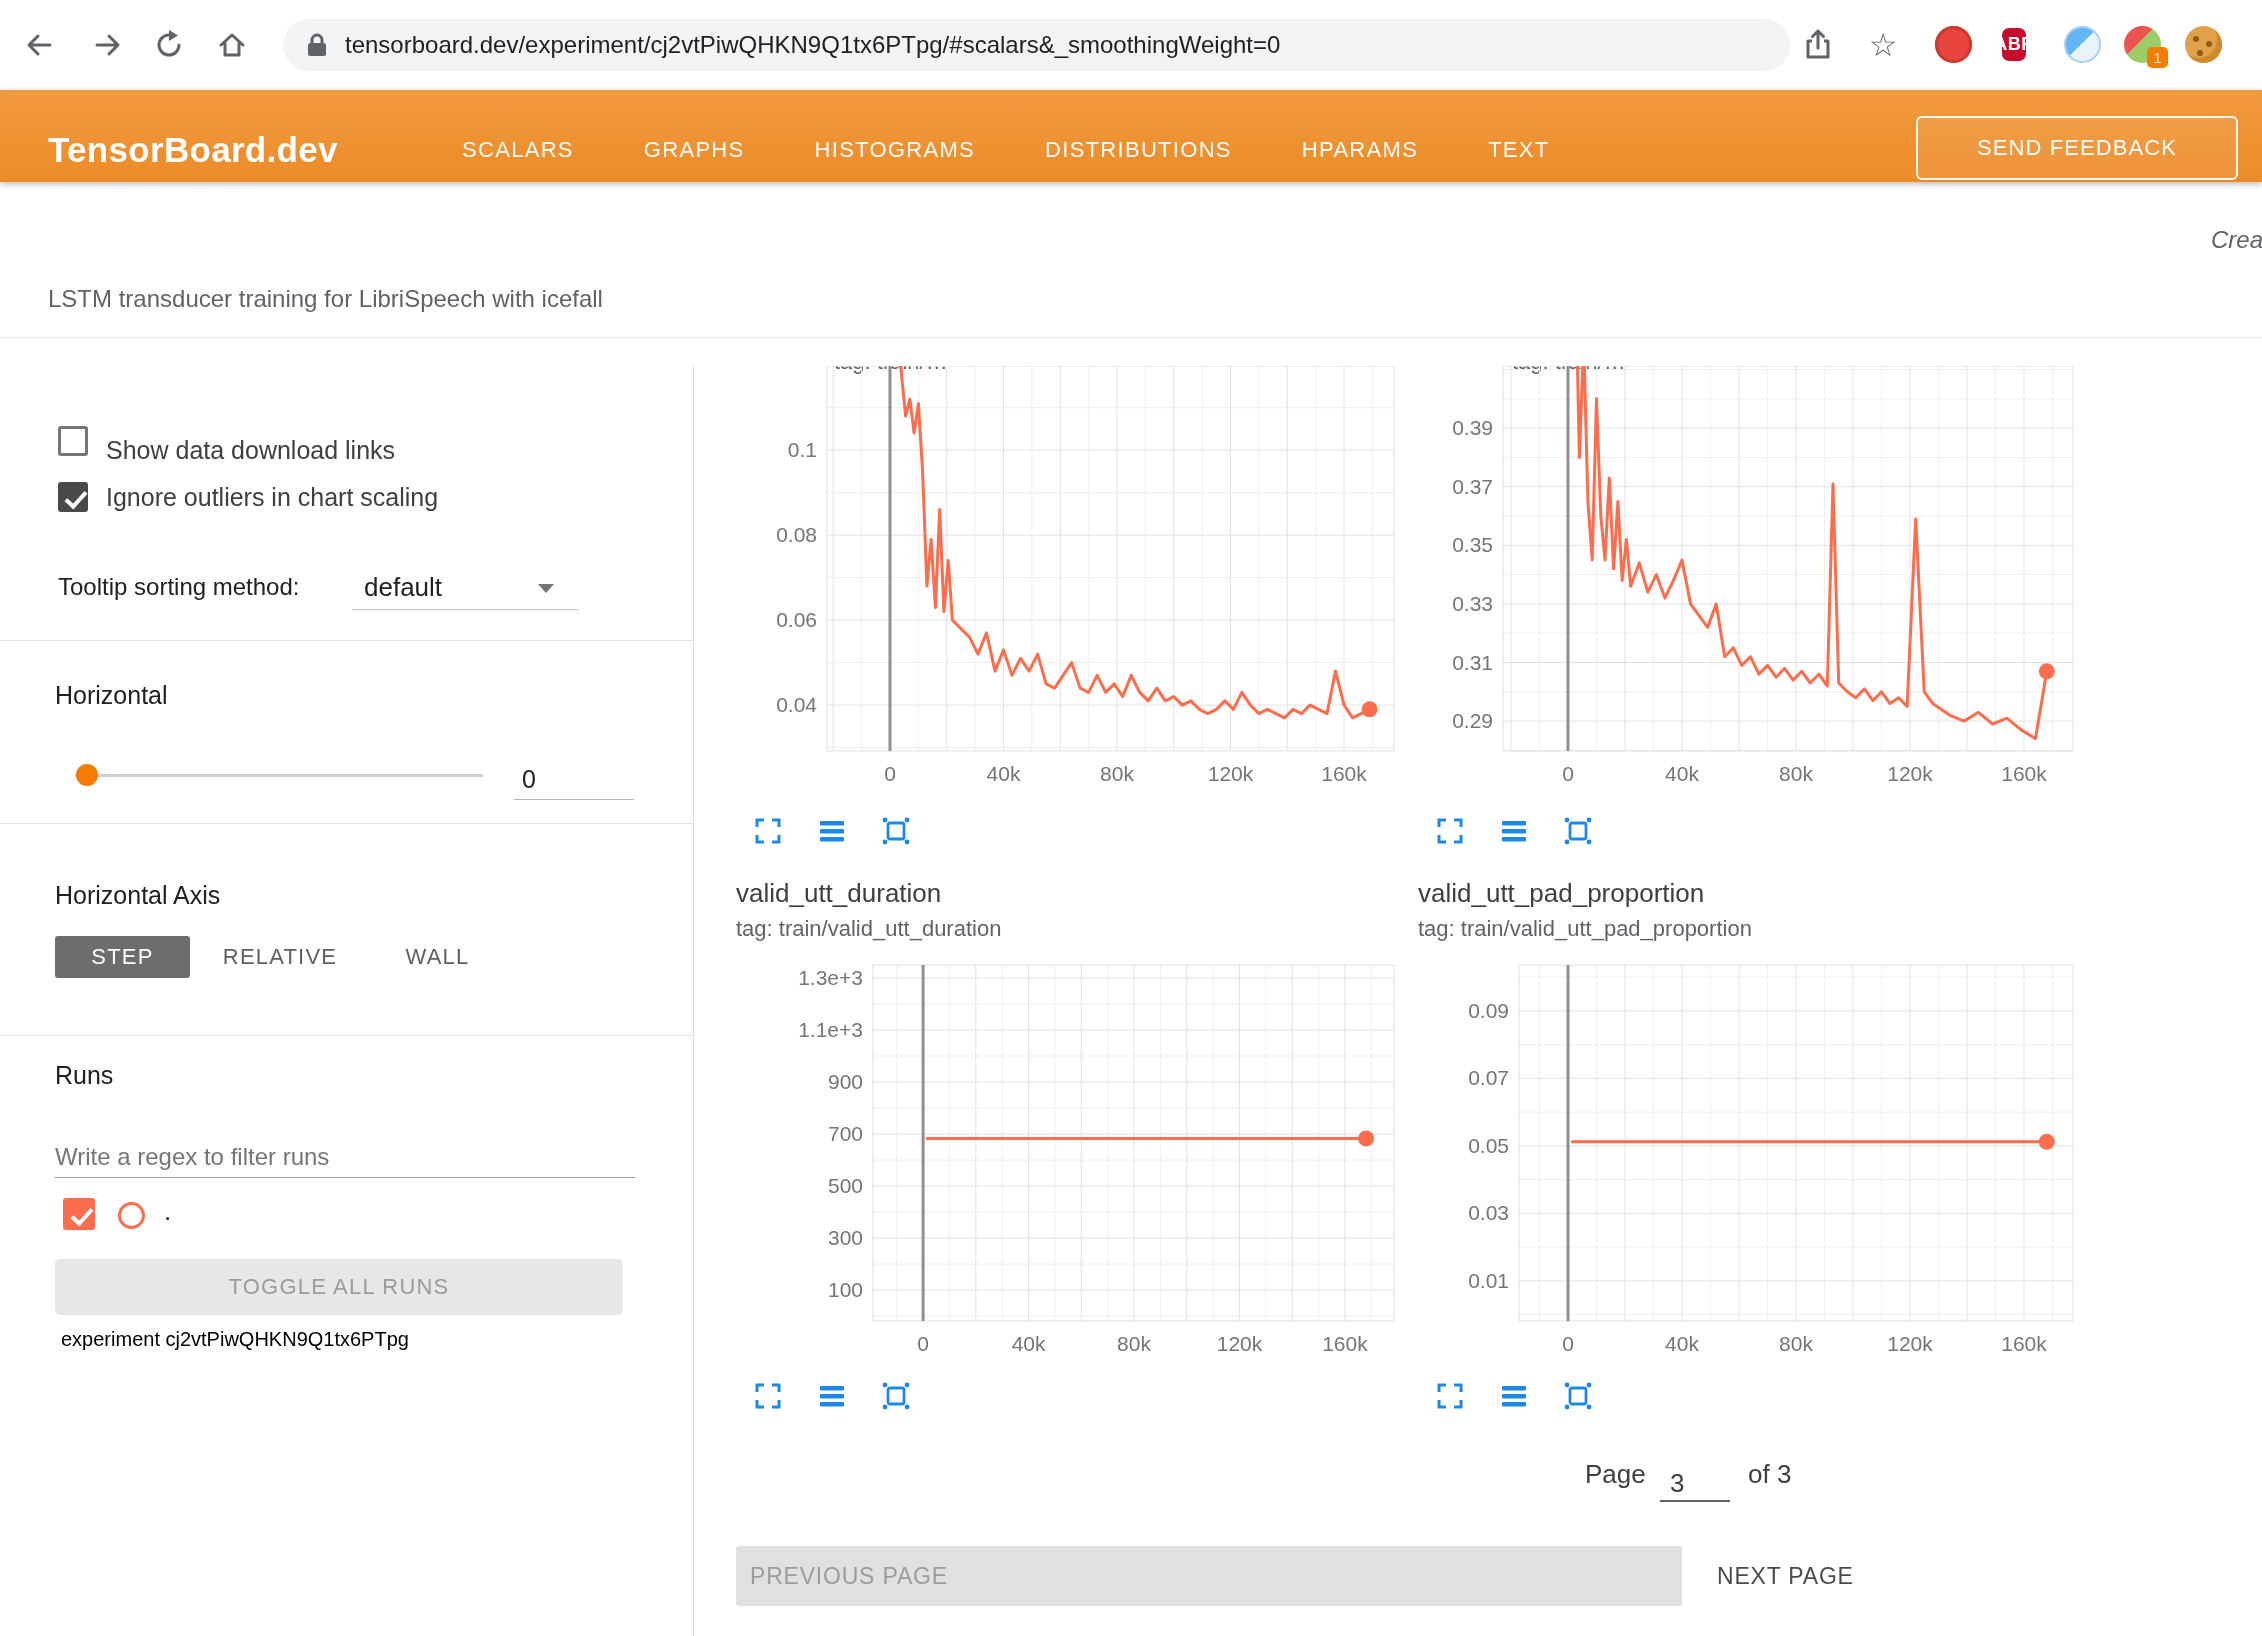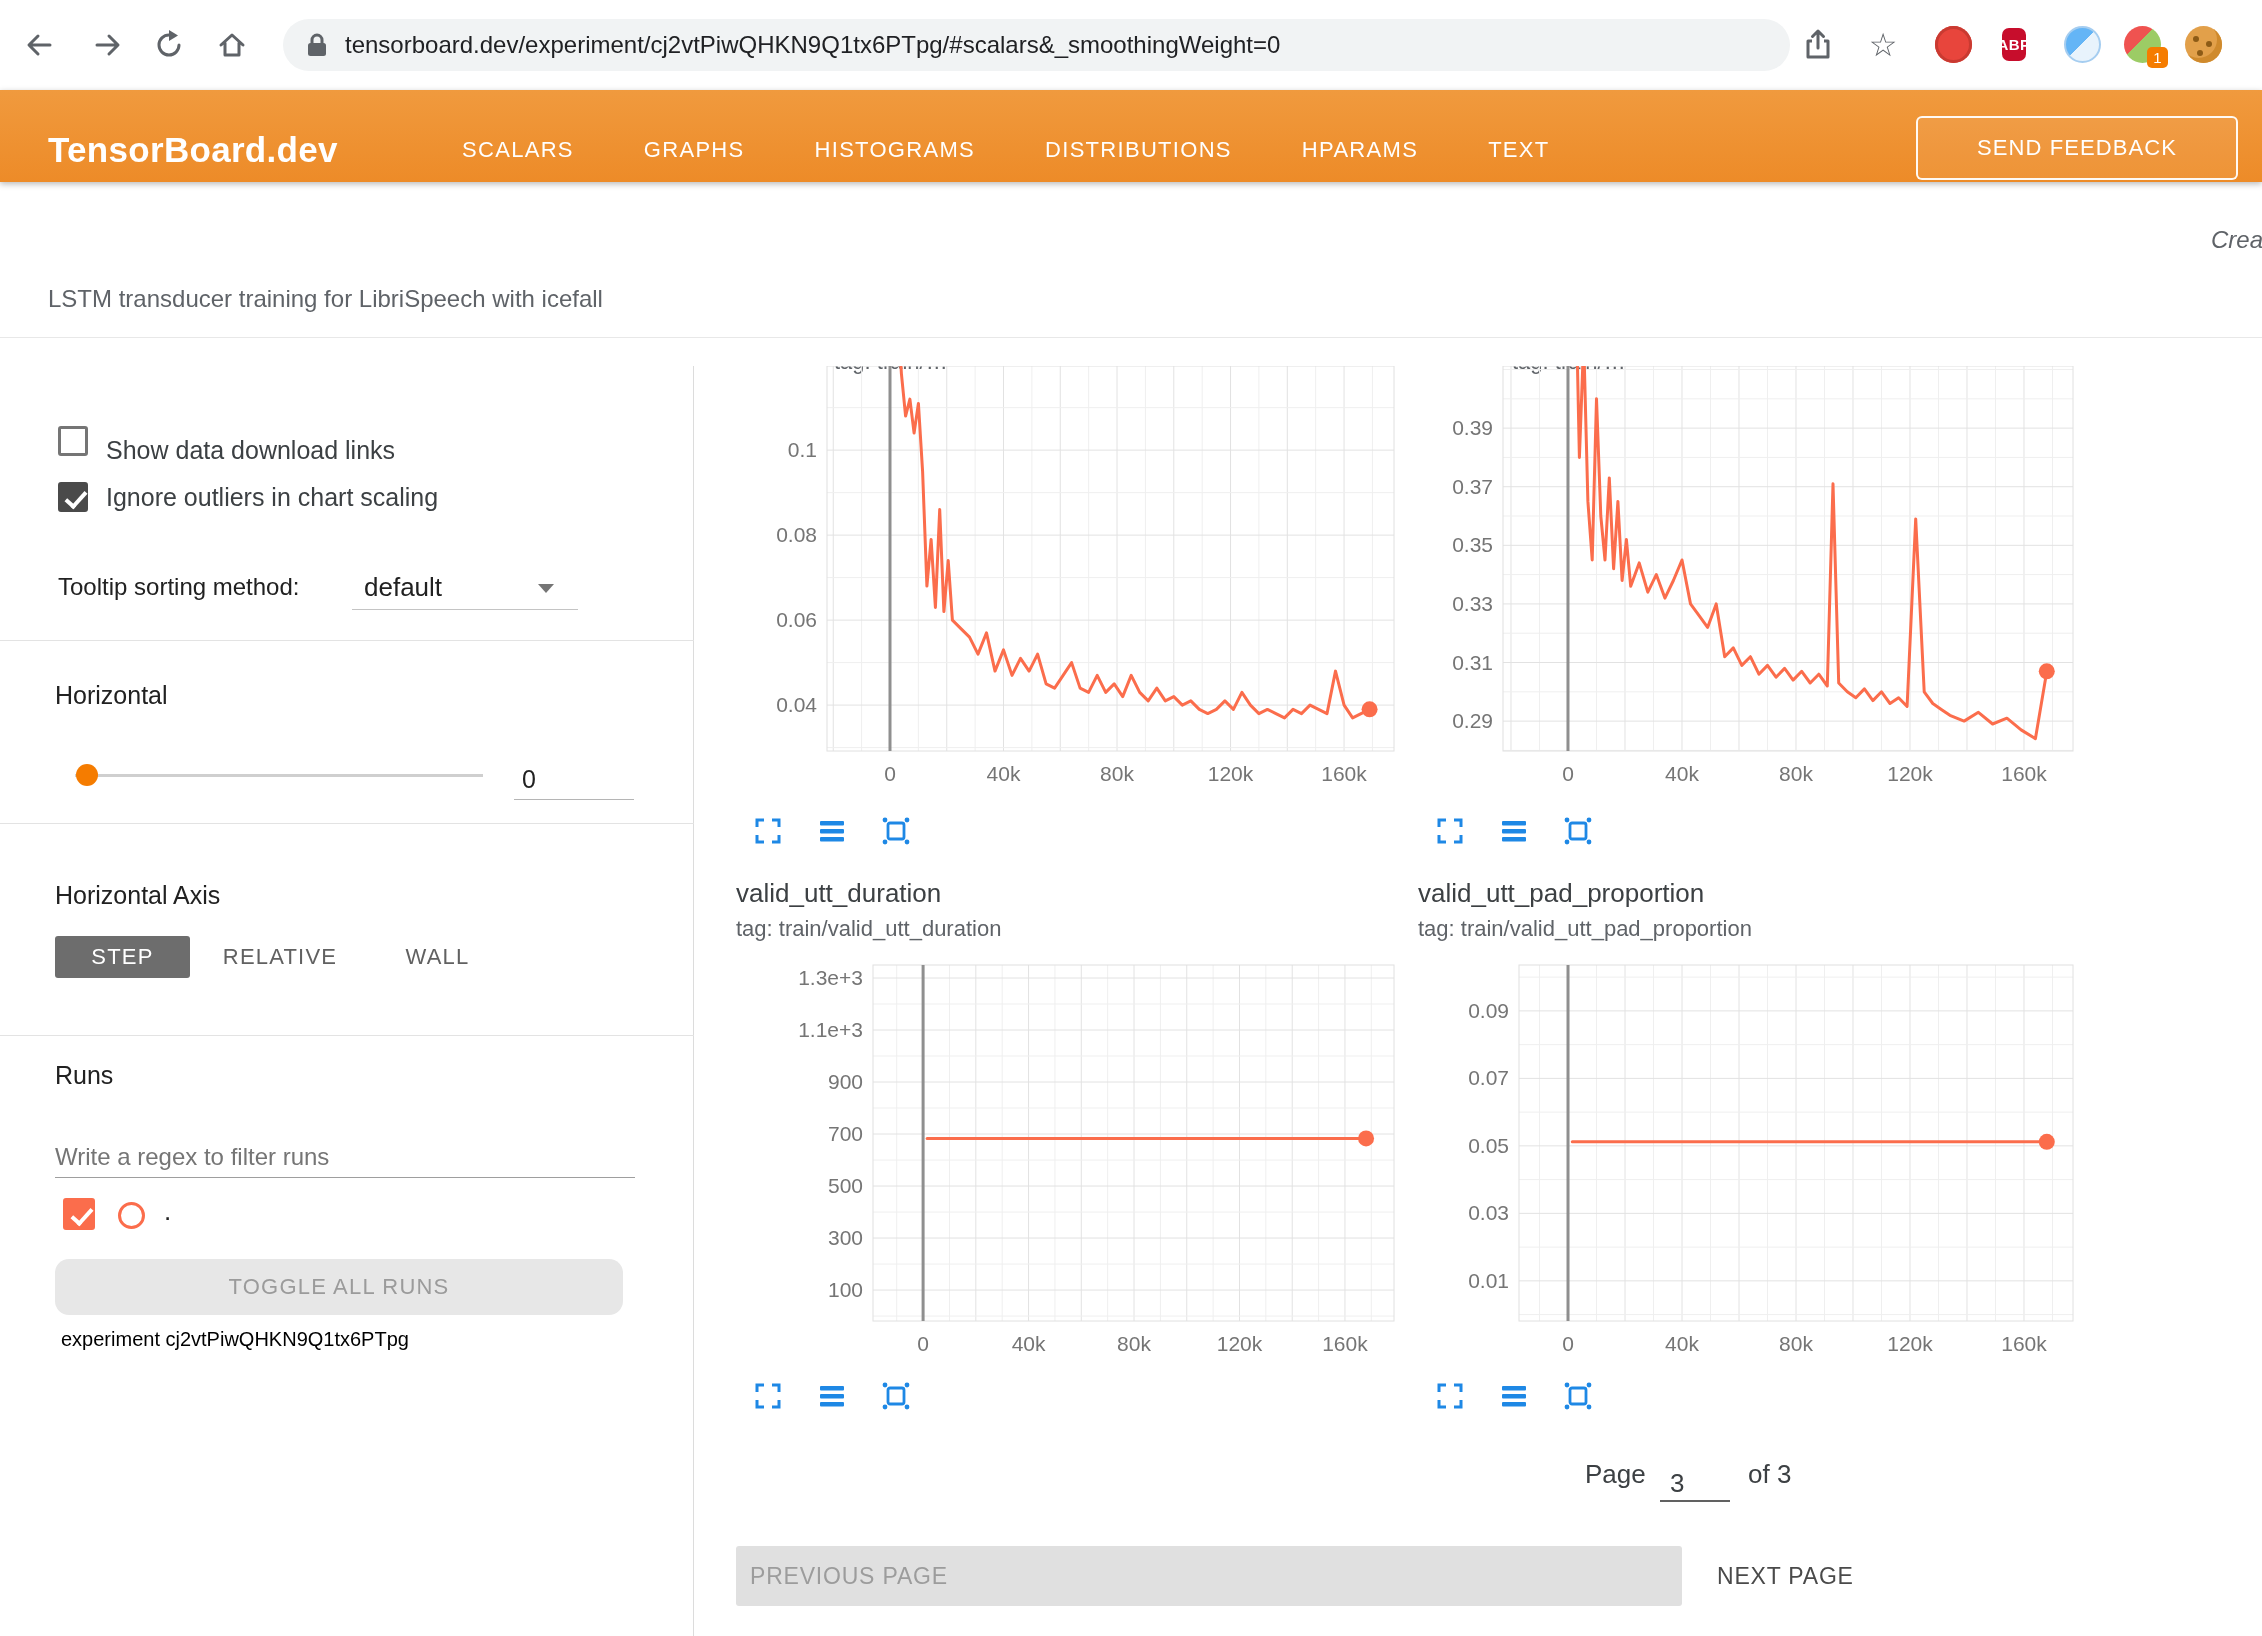--- a/index.html
+++ b/index.html
@@ -8,21 +8,21 @@
   .screen { position:relative; width:2262px; height:1636px; overflow:hidden; background:#fff; }
 
   
   .chrome { position:relative; height:90px; background:#fff; }
   .chrome-btn { position:absolute; top:17px; width:56px; height:56px; background:none; border:none; display:flex; align-items:center; justify-content:center; color:#5f6368; cursor:pointer; }
   .urlbar { position:absolute; left:283px; top:19px; width:1507px; height:52px; border-radius:26px; background:#f1f3f4; display:flex; align-items:center; padding:0 22px; }
   .url-text { font-size:24px; color:#202124; margin-left:16px; white-space:nowrap; overflow:hidden; }
   .star-glyph { font-size:32px; color:#5f6368; line-height:1; }
   .ext { position:absolute; top:26px; border:none; background:none; cursor:pointer; }
   .ext-red { width:37px; height:37px; border-radius:50%; background:#e8453c; box-shadow:inset 0 0 0 3px #c93a31; }
-  .ext-abp { width:24px; height:33px; background:#c70d2c; border-radius:7px; color:#fff; font-size:15px; font-weight:700; display:flex; align-items:center; justify-content:center; letter-spacing:.5px; }
+  .ext-abp { width:24px; height:33px; background:#c70d2c; border-radius:7px; color:#fff; font-size:18px; font-weight:700; display:flex; align-items:center; justify-content:center; letter-spacing:.5px; }
   .ext-ball { width:37px; height:37px; border-radius:50%; background:linear-gradient(135deg,#64b5f6 0%,#64b5f6 48%,#e8f3fc 48%); border:2px solid #a5cdf0; }
   .ext-avatar { position:relative; width:37px; height:37px; border-radius:50%; background:linear-gradient(135deg,#ef5350 0%,#ef5350 42%,#9ccc65 42%); }
   .ext-badge { position:absolute; right:-7px; bottom:-5px; min-width:21px; height:21px; background:#f57c00; border-radius:5px; color:#fff; font-size:15px; line-height:21px; text-align:center; padding:0 3px; }
   .ext-cookie { position:relative; width:37px; height:37px; border-radius:50%; background:#e2a04a; box-shadow:inset -5px -5px 0 #cf8a2d; }
   .ext-cookie::before { content:""; position:absolute; left:8px; top:10px; width:6px; height:6px; border-radius:50%; background:#8d5b16; box-shadow:13px 5px 0 #8d5b16, 4px 14px 0 #8d5b16; }
 
   
   .tbheader { position:relative; height:92px; background:linear-gradient(180deg,#f09a3e 0%,#ed8b28 100%); box-shadow:0 2px 6px rgba(0,0,0,.28); z-index:5; }
   .logo { position:absolute; left:48px; top:0; line-height:120px; color:#fff; font-size:35px; font-weight:700; letter-spacing:.3px; }
   .tabs { position:absolute; left:430px; top:0; height:120px; display:flex; }
@@ -52,21 +52,21 @@
   .dd-value { position:absolute; left:12px; top:6px; }
   .dd-arrow { position:absolute; right:24px; top:18px; width:0; height:0; border-left:8px solid transparent; border-right:8px solid transparent; border-top:9px solid #757575; }
   .slider-track { position:absolute; left:75px; top:408px; width:408px; height:3px; background:#cfcfcf; cursor:pointer; }
   .slider-thumb { position:absolute; left:76px; top:398px; width:22px; height:22px; border-radius:50%; background:#f57c00; cursor:pointer; }
   .slider-value { position:absolute; left:514px; top:392px; width:120px; height:42px; border-bottom:1px solid #b5b5b5; font-size:25px; line-height:42px; padding-left:8px; color:#212121; }
   .axis-btn { position:absolute; top:570px; height:42px; border-radius:3px; font-size:22px; letter-spacing:1.2px; color:#616161; background:none; border:none; cursor:pointer; }
   .axis-btn.selected { background:#6d6d6d; color:#fff; }
   .runs-input { position:absolute; left:55px; top:770px; width:580px; height:42px; border:none; outline:none; border-bottom:1px solid #9e9e9e; font-size:24px; background:transparent; font-family:inherit; color:#212121; }
   .runs-input::placeholder { color:#757575; opacity:1; }
   .run-circle { position:absolute; left:118px; top:836px; width:27px; height:27px; border:3px solid #fb6d4c; border-radius:50%; background:#fff; cursor:pointer; }
-  .toggle-btn { position:absolute; left:55px; top:893px; width:568px; height:56px; background:#e7e7e7; border:none; border-radius:14px; color:#9b9b9b; font-size:22px; letter-spacing:1.2px; cursor:pointer; }
+  .toggle-btn { position:absolute; left:55px; top:893px; width:568px; height:56px; background:#e7e7e7; border:none; border-radius:5px; color:#9b9b9b; font-size:22px; letter-spacing:1.2px; cursor:pointer; }
   .experiment { position:absolute; left:61px; top:962px; font-size:20px; color:#000000; }
   .sb-label { position:absolute; font-size:25px; color:#212121; }
 
   
   .chart { position:absolute; font-family:"Liberation Sans",sans-serif; }
   .tag-clip { position:absolute; top:0; height:11px; overflow:hidden; font-size:22px; color:#5f6368; }
   .tag-clip > span { display:block; margin-top:-17px; }
   .chart-title { position:absolute; top:512px; font-size:26px; color:#3c4043; }
   .chart-tag { position:absolute; top:550px; font-size:22px; color:#5f6368; }
   .chart-tools { position:absolute; display:flex; gap:30px; }

